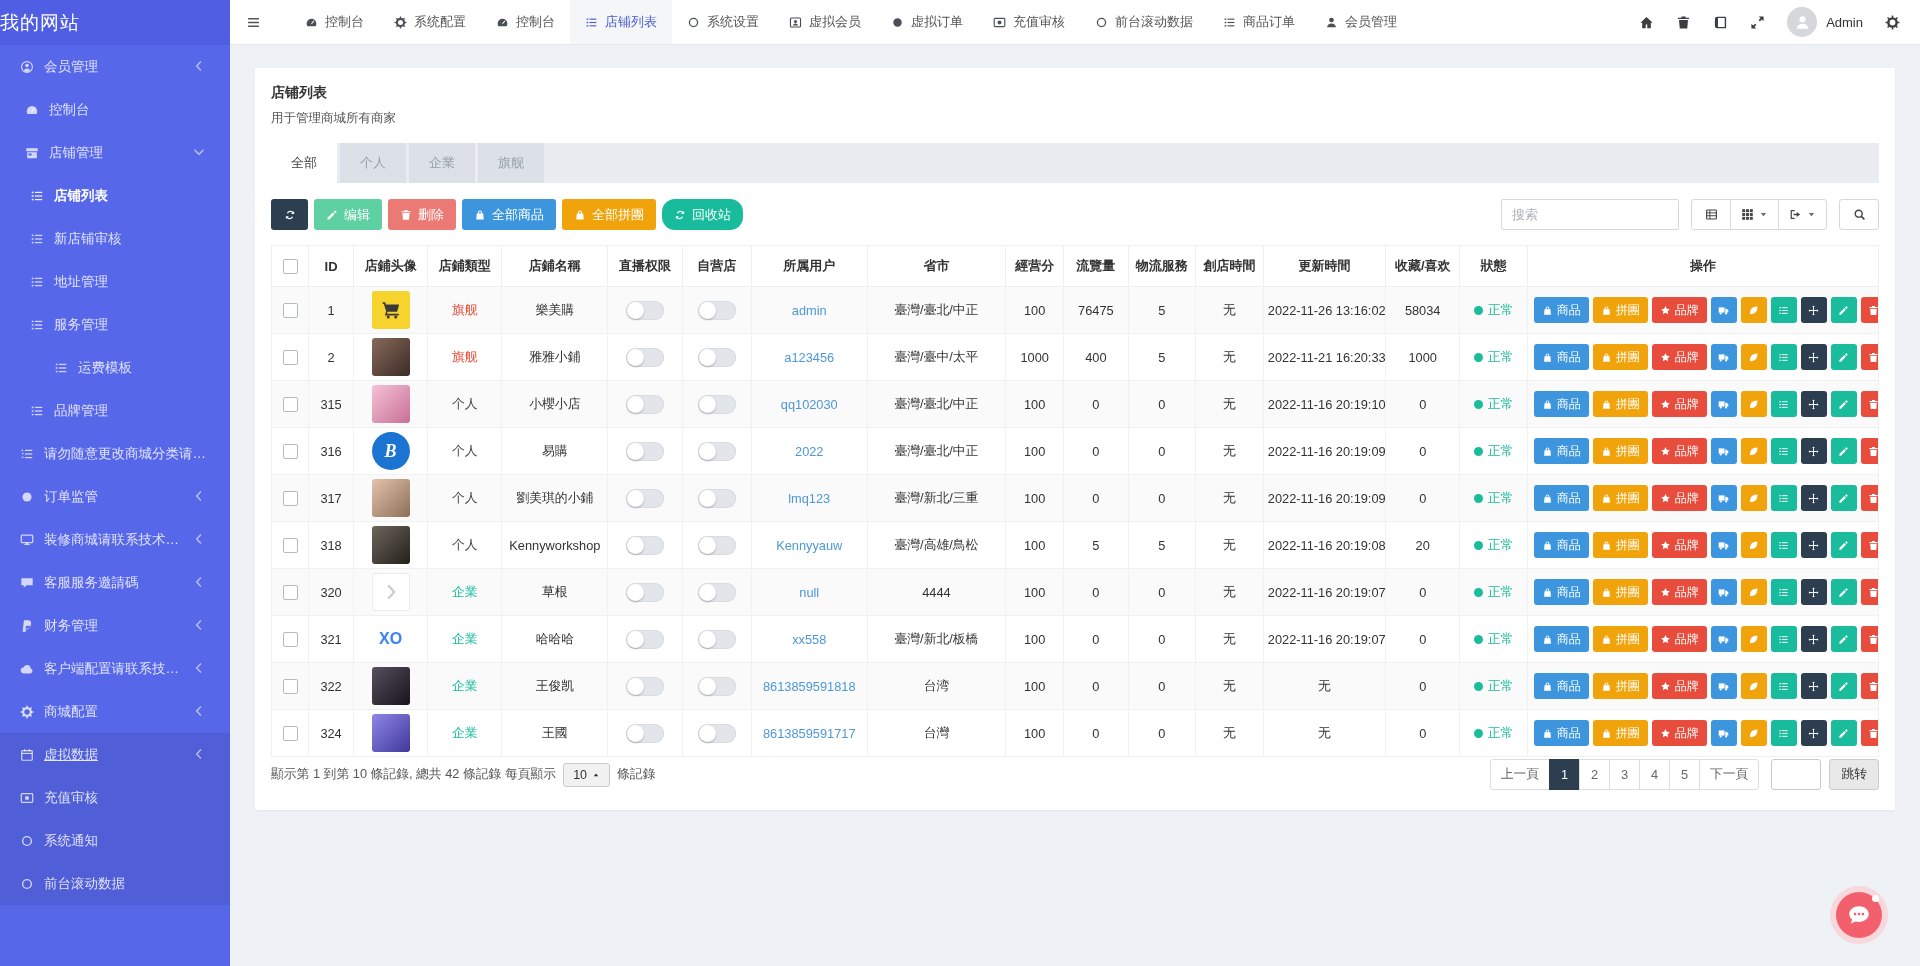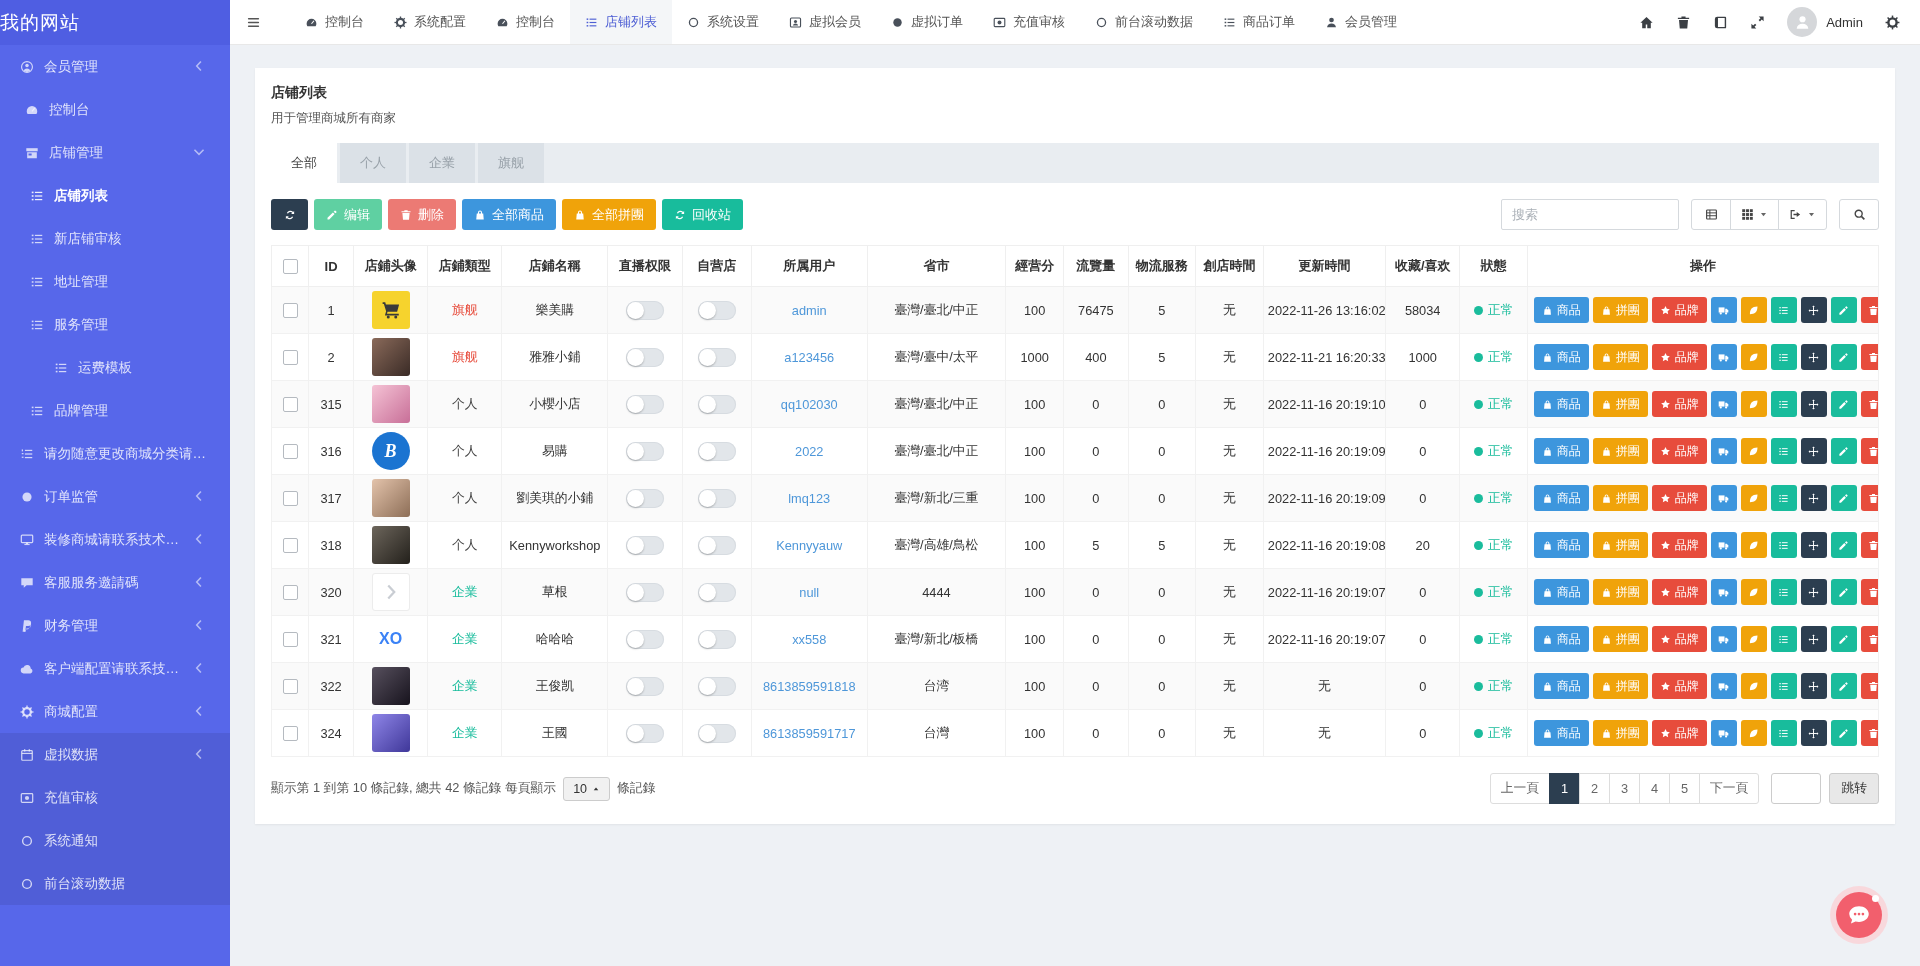--- a/index.html
+++ b/index.html
@@ -73,21 +73,21 @@
   .userlink{color:#4e97d9;text-decoration:none;cursor:pointer}
   .tg{display:inline-block;width:38px;height:19px;border-radius:10px;background:#e2e6ea;box-shadow:inset 0 0 0 1px #d7dce1;position:relative;cursor:pointer;vertical-align:middle}
   .tg::after{content:"";position:absolute;left:1px;top:1px;width:17px;height:17px;border-radius:50%;background:#fff;box-shadow:0 1px 2px rgba(0,0,0,.25)}
   .status{color:#1abc9c;font-size:12.8px}
   .dot{display:inline-block;width:9px;height:9px;border-radius:50%;background:#1abc9c;margin-right:5px;vertical-align:-1px}
   .act{height:26px;padding:0 8px;border:none;border-radius:3px;color:#fff;font-size:12px;display:inline-flex;align-items:center;gap:4px;margin:0 2px;cursor:pointer;vertical-align:middle}
   .act.icon-only{width:26px;padding:0;justify-content:center}
   .act .ic{font-size:11px}
 
   
-  .tfoot{margin-top:16px;display:flex;justify-content:space-between;align-items:center;color:#555;font-size:12.8px}
+  .tfoot{margin-top:2px;display:flex;justify-content:space-between;align-items:center;color:#555;font-size:12.8px}
   .tfoot-left{display:flex;align-items:center}
   .pp{display:inline-flex;align-items:center;gap:5px;border:1px solid #ccc;background:#f1f1f1;border-radius:3px;padding:4px 9px;margin:0 7px;font-size:12.5px;color:#333;cursor:pointer}
   .pp .ic{font-size:8px}
   .pager{display:inline-flex}
   .pg{min-width:31px;height:31px;padding:0 10px;border:1px solid #ddd;background:#fff;display:inline-flex;align-items:center;justify-content:center;color:#666;margin-left:-1px;cursor:pointer;font-size:12.8px}
   .pager .pg:first-child{border-radius:3px 0 0 3px;margin-left:0}
   .pager .pg:last-child{border-radius:0 3px 3px 0}
   .pg.active{background:#2c3e50;border-color:#2c3e50;color:#fff}
   .jump-input{width:50px;height:31px;border:1px solid #ccc;border-radius:3px;margin-left:12px;outline:none;padding:0 6px;font-family:inherit}
   .jump-btn{height:31px;padding:0 11px;background:#e8e8e8;border:1px solid #ccc;border-radius:3px;margin-left:8px;color:#333;cursor:pointer;font-size:12.8px}
@@ -314,21 +314,21 @@
             <circle cx="8" cy="8" r="4.4" fill="none" stroke="currentColor" stroke-width="2.6"></circle>
           </svg>
         </span>
         <span class="slabel">商城配置</span>
         <span class="chev"><span class="ic">
             <svg viewBox="0 0 16 16" fill="currentColor" aria-hidden="true">
               <polyline points="10.2,2.8 5.4,8 10.2,13.2" fill="none" stroke="currentColor" stroke-width="1.8"></polyline>
             </svg>
           </span></span>
       </div>
-      <div class="sitem muted" style="">
+      <div class="sitem muted" style=" text-decoration: underline;">
         <span class="ic">
           <svg viewBox="0 0 16 16" fill="currentColor" aria-hidden="true">
             <rect x="2" y="3" width="12" height="11" rx="1" fill="none" stroke="currentColor" stroke-width="1.4"></rect>
             <line x1="2" y1="6.2" x2="14" y2="6.2" stroke="currentColor" stroke-width="1.4"></line>
             <rect x="4.6" y="1.4" width="1.5" height="2.6"></rect>
             <rect x="9.9" y="1.4" width="1.5" height="2.6"></rect>
           </svg>
         </span>
         <span class="slabel">虚拟数据</span>
         <span class="chev"><span class="ic">
@@ -580,21 +580,21 @@
               </svg>
             </span>
             <span>全部商品</span>
           </button><button class="tbtn" style="background: rgb(240, 163, 10);">
             <span class="ic">
               <svg viewBox="0 0 16 16" fill="currentColor" aria-hidden="true">
                 <path d="M5.3 6V4.7a2.7 2.7 0 0 1 5.4 0V6h1.6l.7 8H3l.7-8zm1.4 0h2.6V4.7a1.3 1.3 0 0 0-2.6 0z"></path>
               </svg>
             </span>
             <span>全部拼團</span>
-          </button><button class="tbtn" style="background: rgb(24, 188, 156);">
+          </button><button class="tbtn" style="background: rgb(24, 188, 156); border-radius: 13px;">
             <span class="ic">
               <svg viewBox="0 0 16 16" fill="currentColor" aria-hidden="true">
                 <path d="M13.5 6.5h-4l1.6-1.6a3.6 3.6 0 0 0-5.8 1l-1.5-.7a5.1 5.1 0 0 1 8.4-1.3l1.3-1.4z"></path>
                 <path d="M2.5 9.5h4L4.9 11.1a3.6 3.6 0 0 0 5.8-1l1.5.7a5.1 5.1 0 0 1-8.4 1.3l-1.3 1.4z"></path>
               </svg>
             </span>
             <span>回收站</span>
           </button></div>
       <div class="tb-right">
         <input class="search-input" placeholder="搜索" style="">

